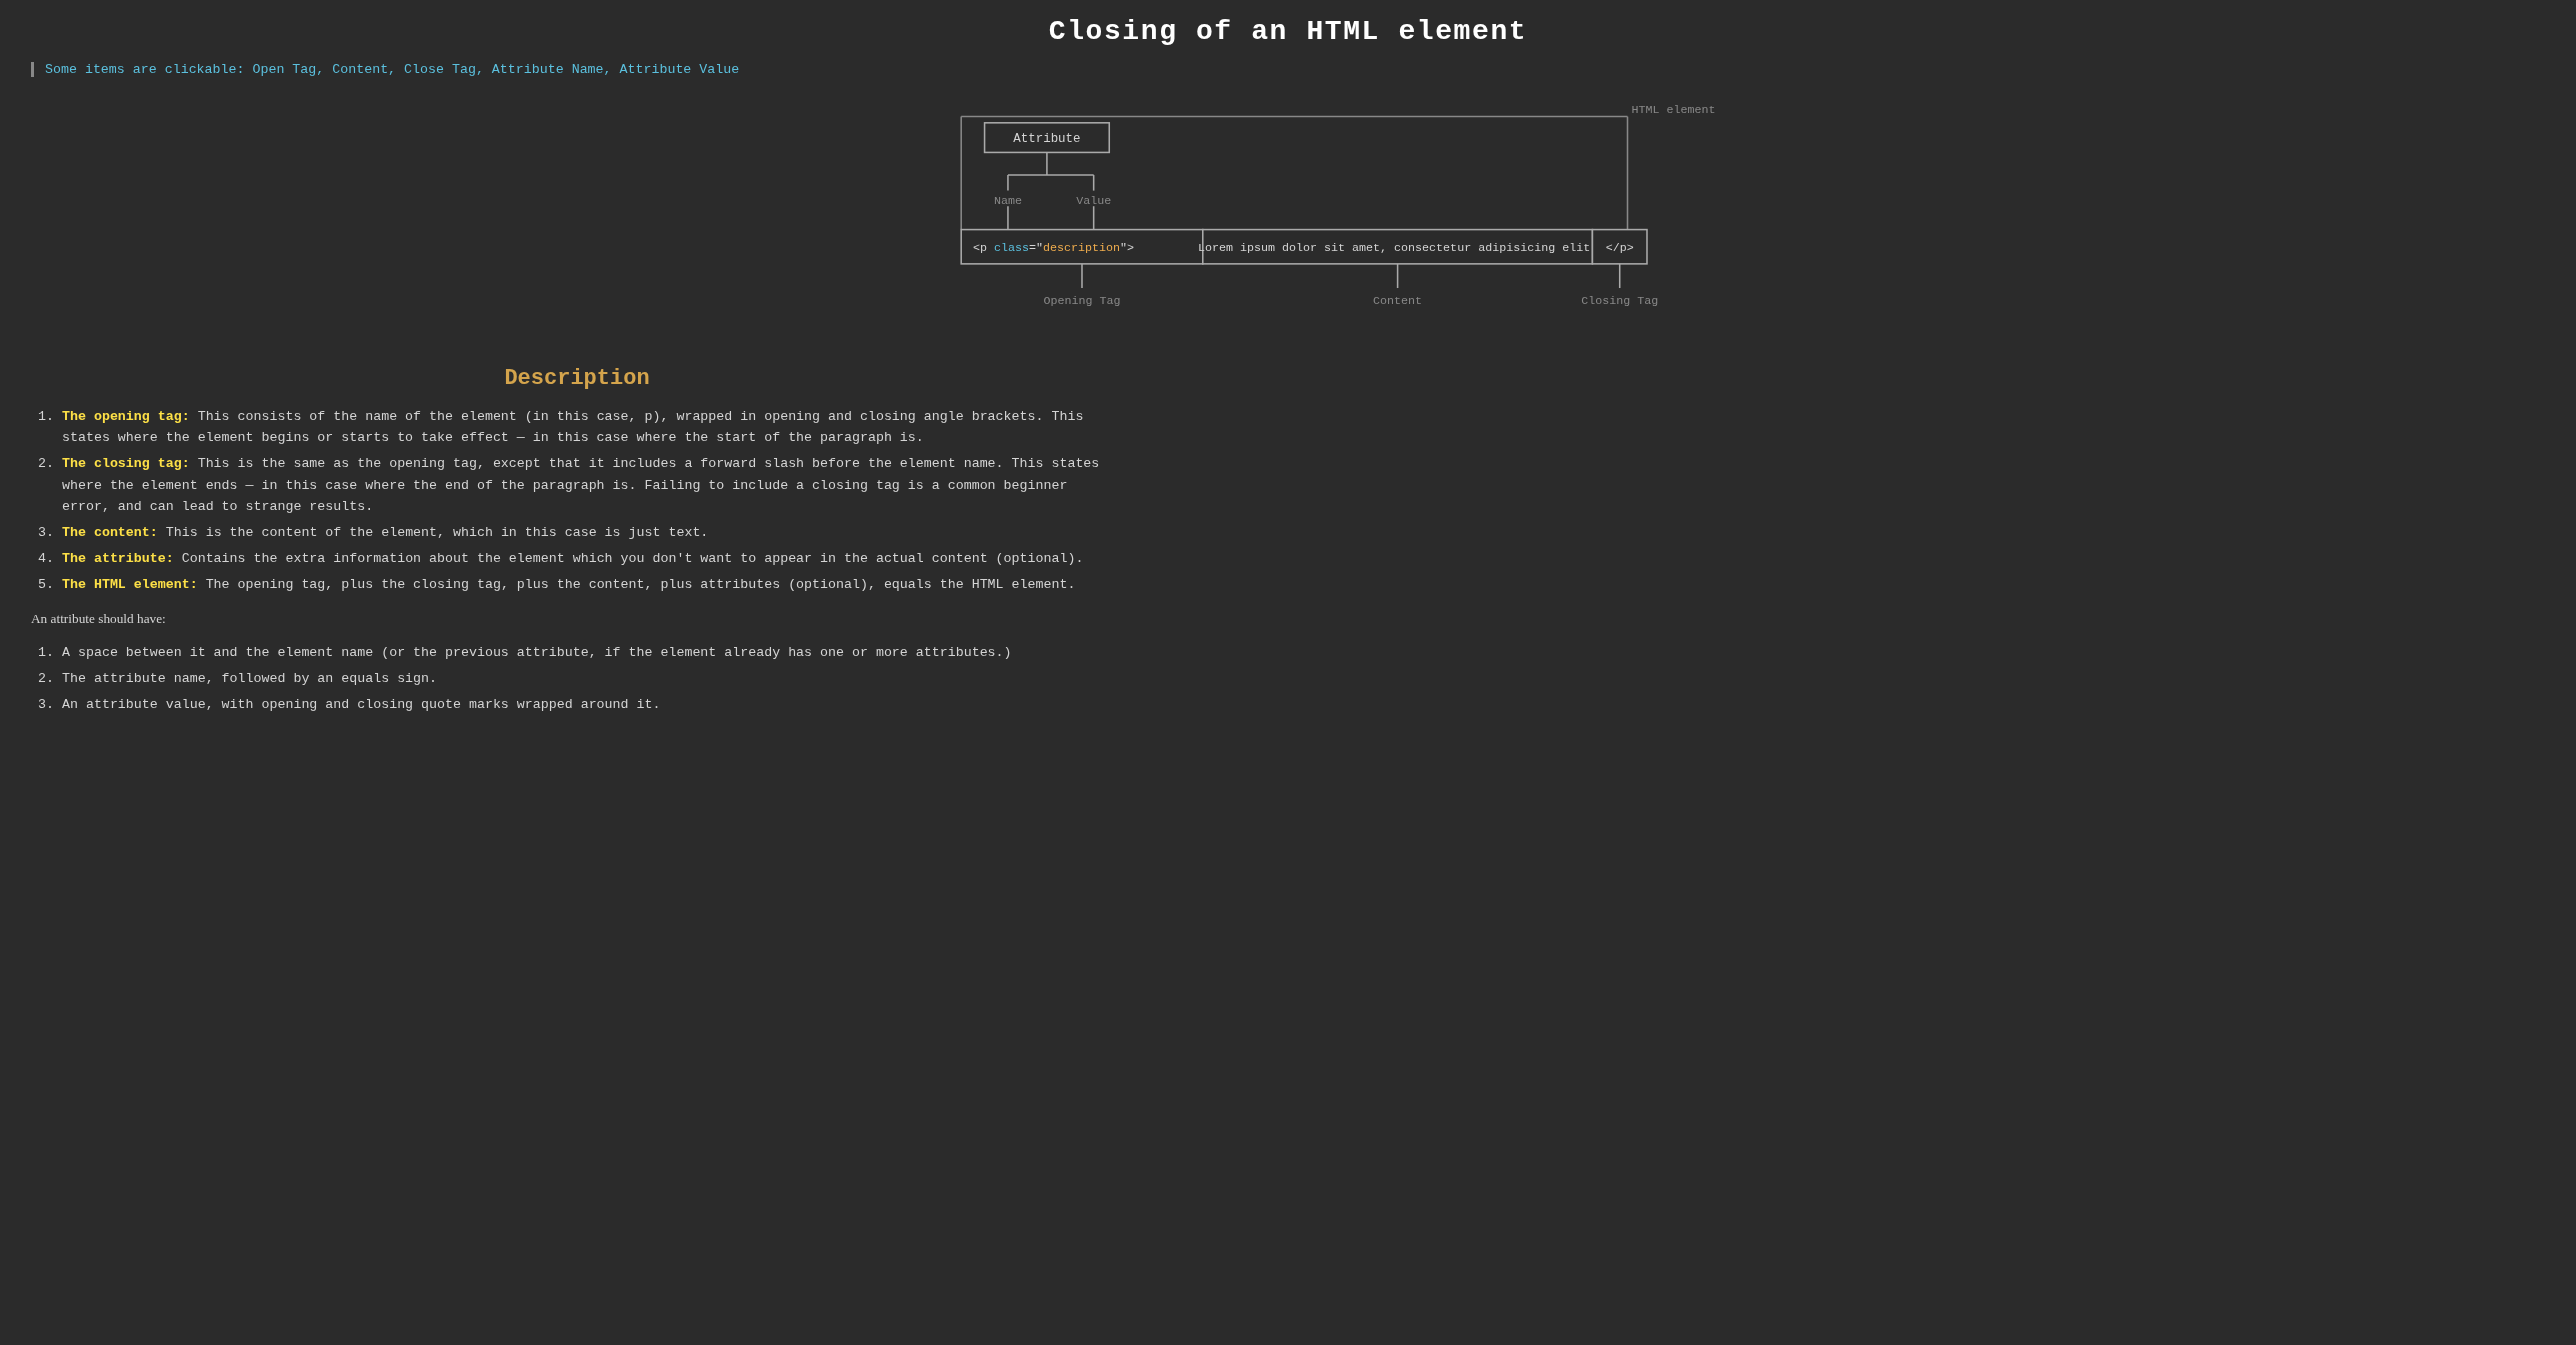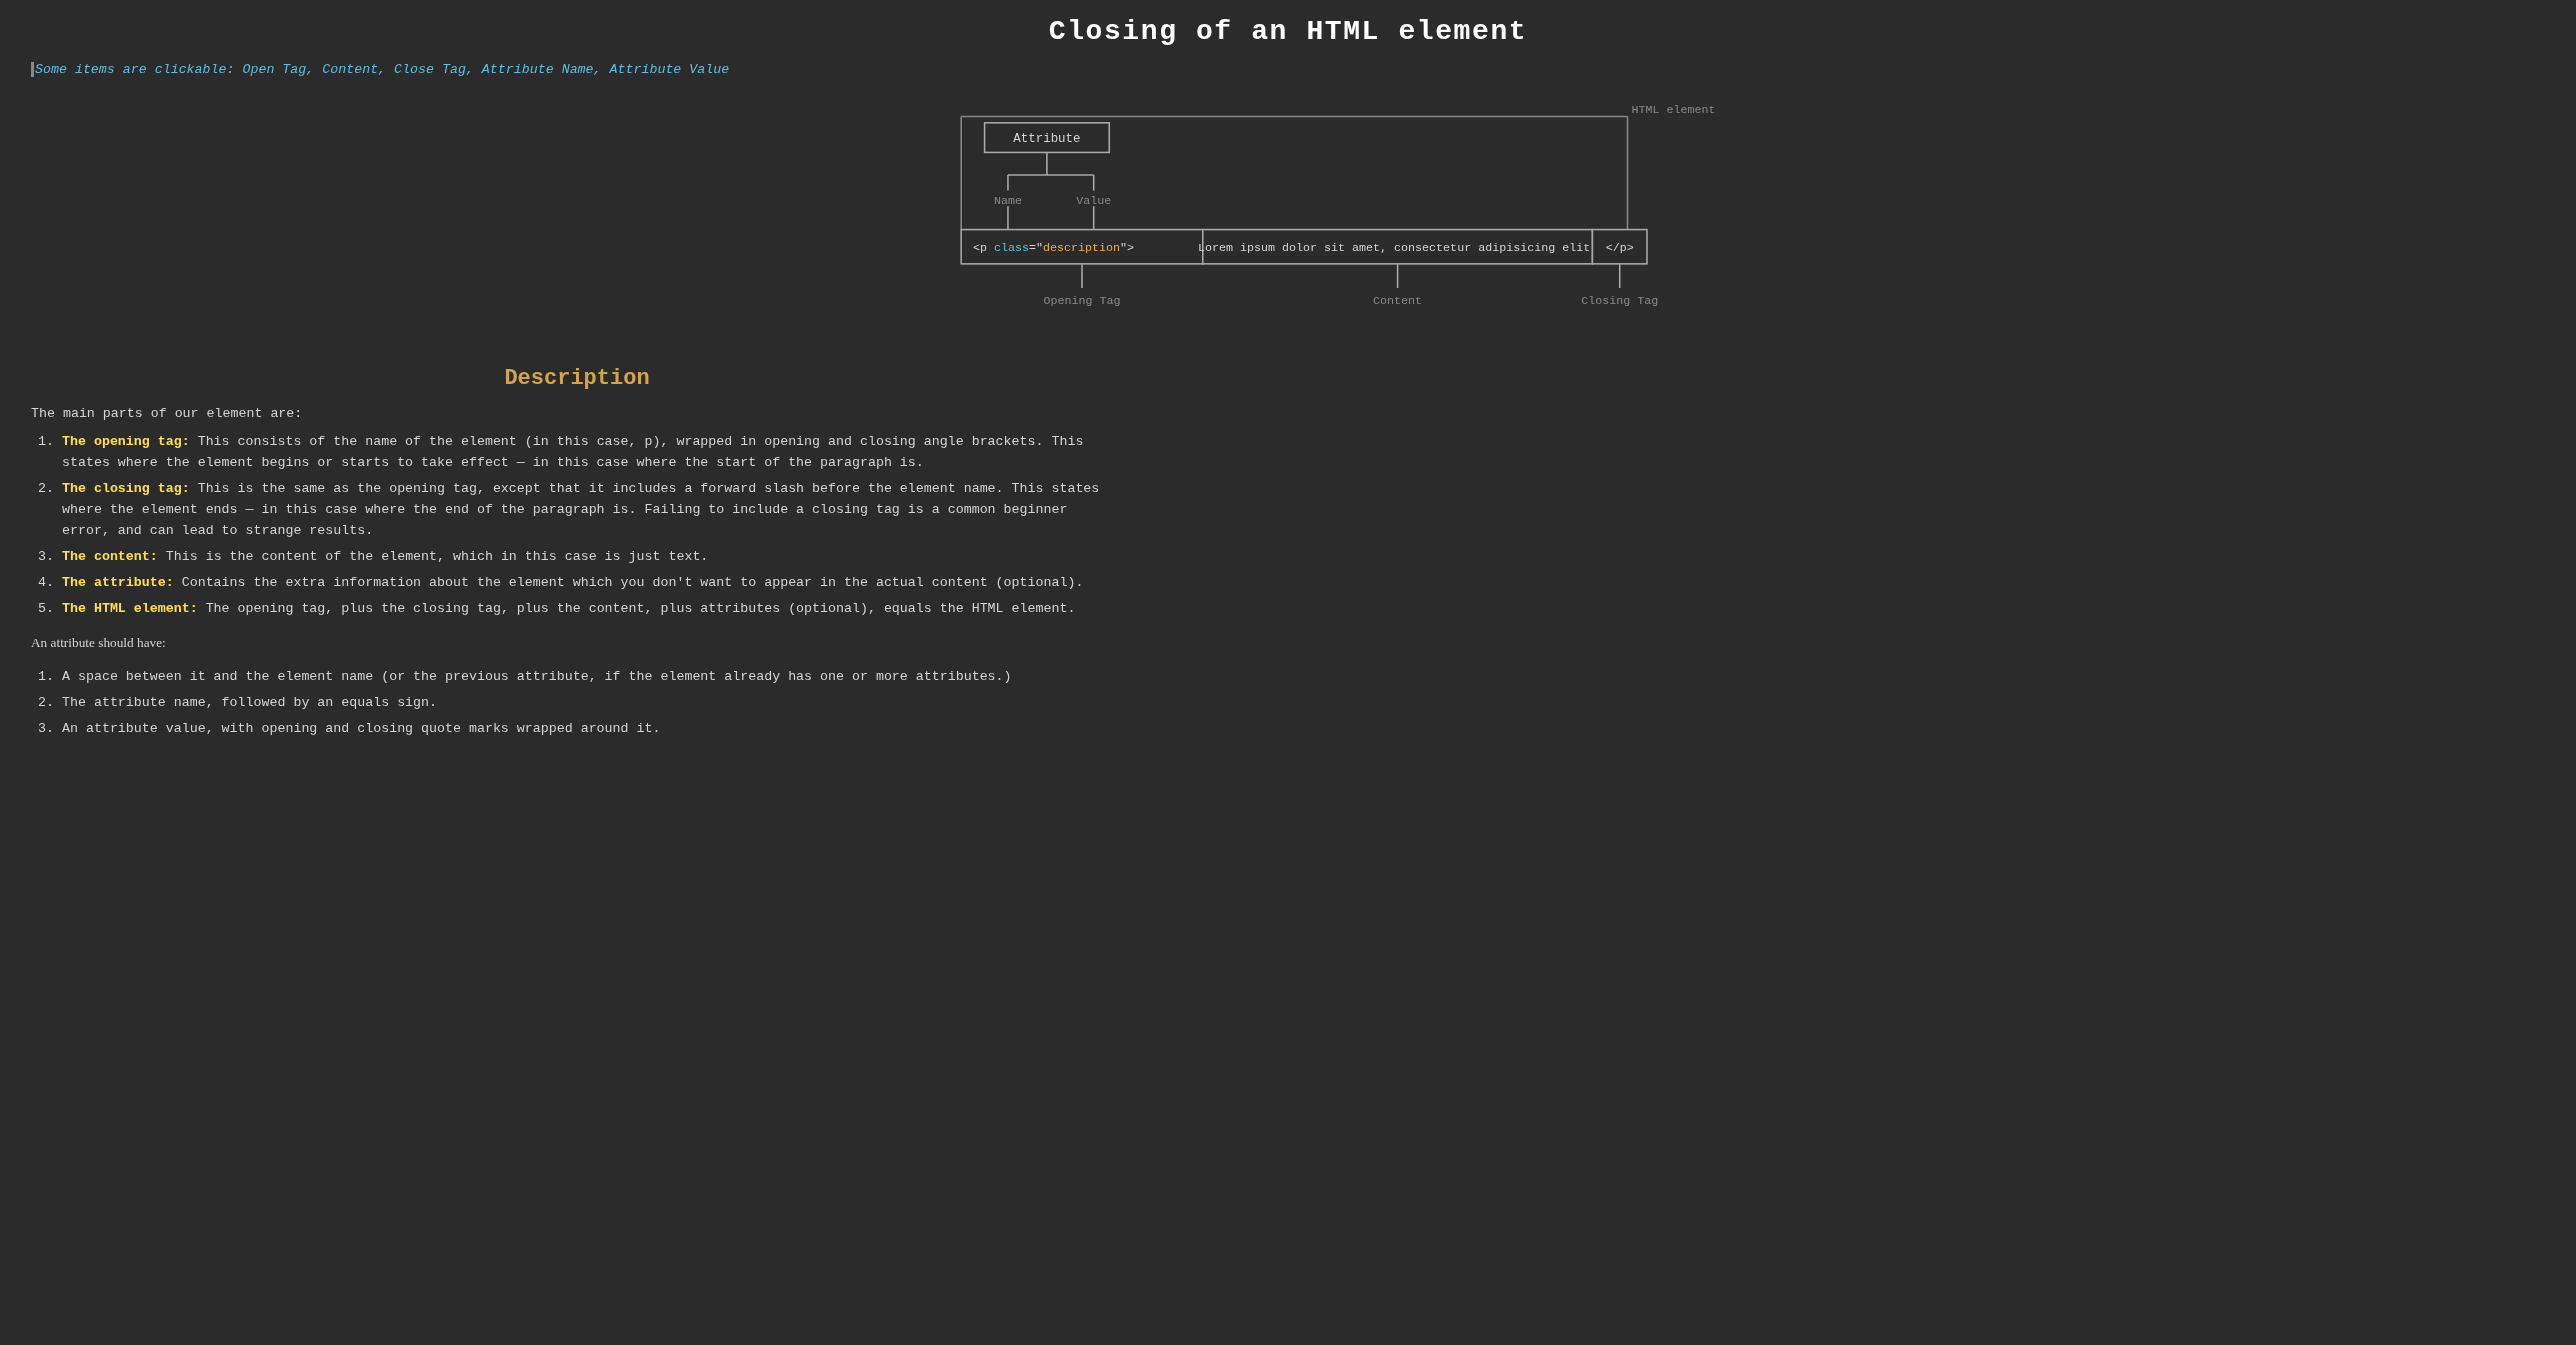--- a/index.html
+++ b/index.html
@@ -20,25 +20,24 @@
       text-align: center;
       font-size: 28px;
       font-weight: bold;
       color: #ffffff;
       margin-bottom: 15.6px;
       letter-spacing: 1.6px;
     }
 
     .intro-note {
       border-left: 3.1px solid #888;
-      padding-left: 1px;
+      padding-left: 11px;
       margin-bottom: 23.4px;
       color: #d4d4d4;
       font-size: 13.3px;
-      font-style: italic;
     }
 
     .intro-note span {
       color: #5bc0de;
     }
 
     
     .description-section {
       max-width: 1092px;
     }
@@ -146,21 +145,20 @@
     <text x="195" y="260" fill="#888" font-family="'Courier New', monospace" font-size="15" text-anchor="middle">Opening Tag</text>
     <text x="600" y="260" fill="#888" font-family="'Courier New', monospace" font-size="15" text-anchor="middle">Content</text>
     <text x="885" y="260" fill="#888" font-family="'Courier New', monospace" font-size="15" text-anchor="middle">Closing Tag</text>
 
   </svg>
 </div>
 
 <div class="description-section">
   <h2>Description</h2>
 
-  <p class="section-intro">The main parts of our element are:</p>
 
   <ol>
     <li>
       <strong>The opening tag:</strong>
       <span> This consists of the name of the element (in this case, p), wrapped in opening and closing angle brackets. This states where the element begins or starts to take effect — in this case where the start of the paragraph is.</span>
     </li>
     <li>
       <strong>The closing tag:</strong>
       <span> This is the same as the opening tag, except that it includes a forward slash before the element name. This states where the element ends — in this case where the end of the paragraph is. Failing to include a closing tag is a common beginner error, and can lead to strange results.</span>
     </li>

